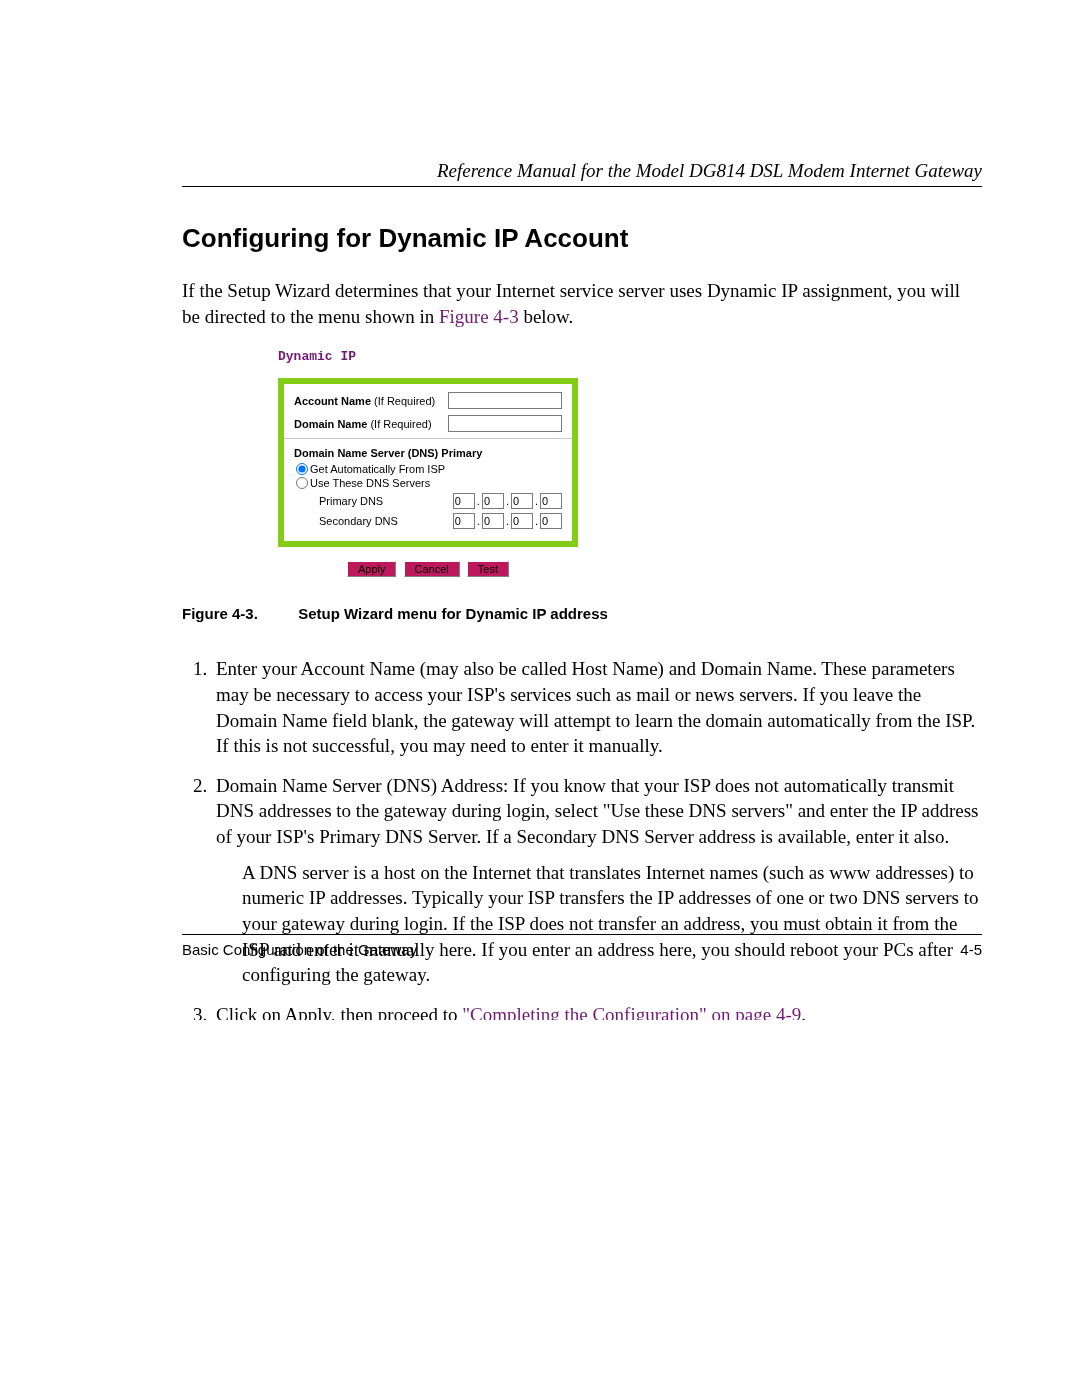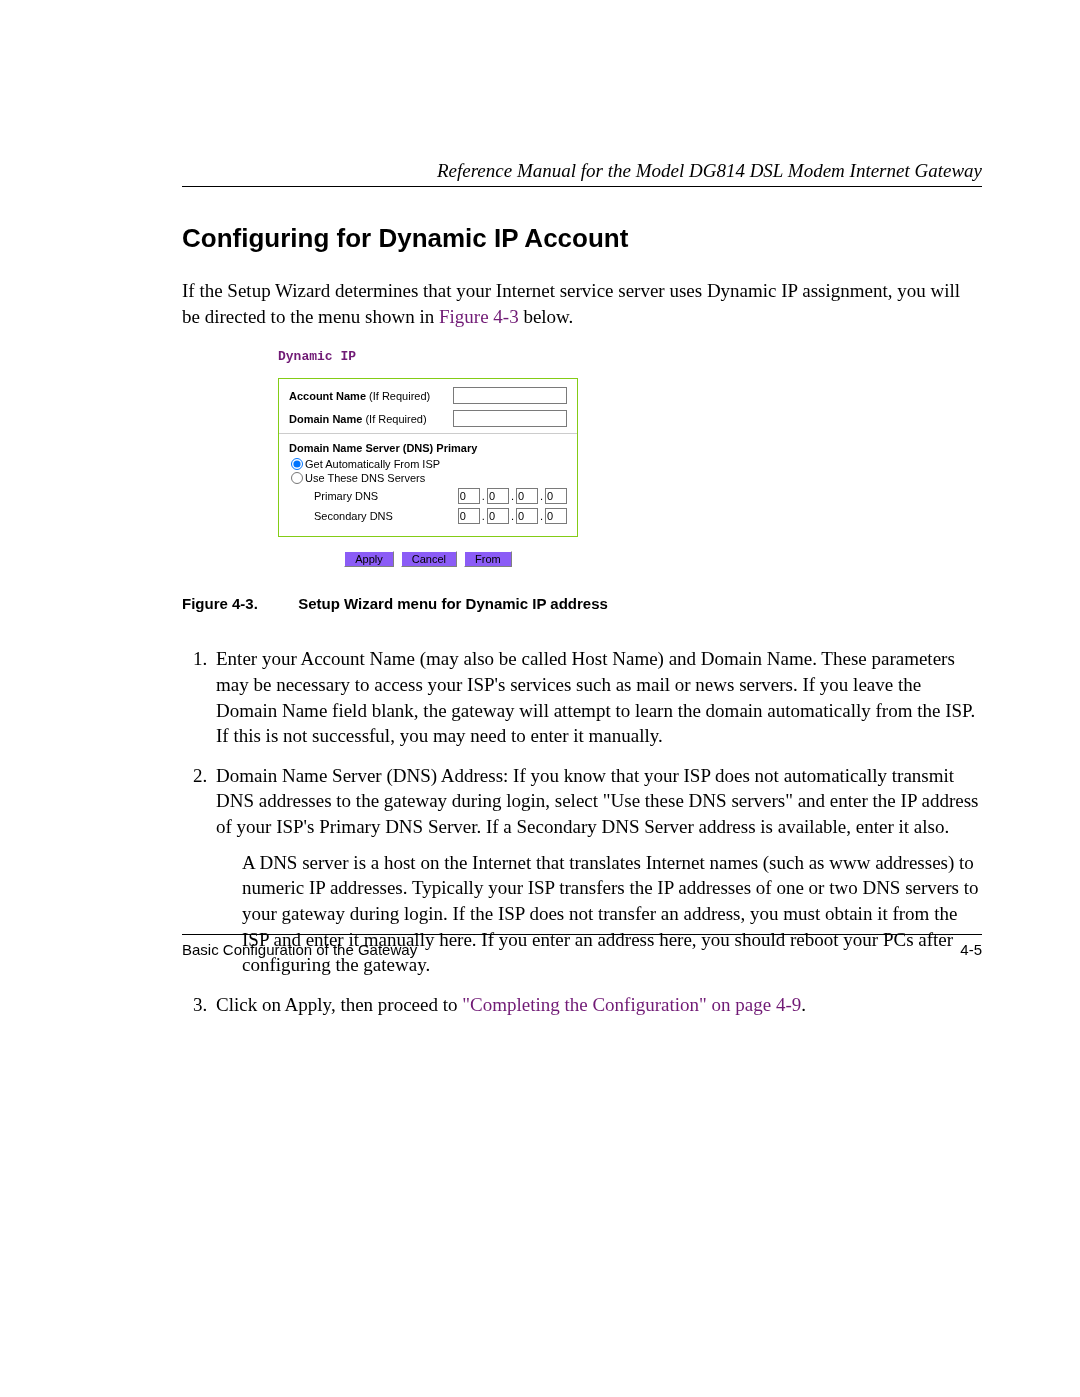--- a/index.html
+++ b/index.html
@@ -49,21 +49,21 @@
     color: #000;
   }
   .dynip-title {
     color: #701a75;
     font-weight: bold;
     font-size: 13px;
     margin-bottom: 14px;
     font-family: Liberation Mono, monospace;
   }
   .dynip-panel {
-    border: 1px solid #84cc16;
+    border: 6px solid #84cc16;
     background: #fff;
     padding: 8px 10px 10px 10px;
   }
   .dynip-row {
     display: flex;
     align-items: center;
     justify-content: space-between;
     margin-bottom: 6px;
   }
   .dynip-row .lbl { font-size: 11px; }
@@ -115,21 +115,21 @@
   }
   .octets .dot { font-size: 11px; }
   .btn-row {
     text-align: center;
     margin-top: 14px;
   }
   .btn {
     font-family: Arial, Helvetica, sans-serif;
     font-size: 11px;
     padding: 1px 10px;
-    background: #8b5cf6;
+    background: #be185d;
     border: 1px solid #808080;
     border-top-color: #fff;
     border-left-color: #fff;
     margin: 0 2px;
     cursor: pointer;
   }
   .figure-caption {
     font-family: Arial, Helvetica, sans-serif;
     font-weight: bold;
     font-size: 15px;
@@ -231,21 +231,21 @@
             <input type="text" value="0" style="">
               <span class="dot">.</span>
             <input type="text" value="0" style="">
           </span>
         </div>
       </div>
 
       <div class="btn-row">
         <button class="btn">Apply</button>
         <button class="btn">Cancel</button>
-        <button class="btn">From</button>
+        <button class="btn">Test</button>
       </div>
     </div>
   </div>
 
   <div class="figure-caption">
     <span class="figno">Figure 4-3.</span>
     <span>Setup Wizard menu for Dynamic IP address</span>
   </div>
 
   <ol class="steps">

